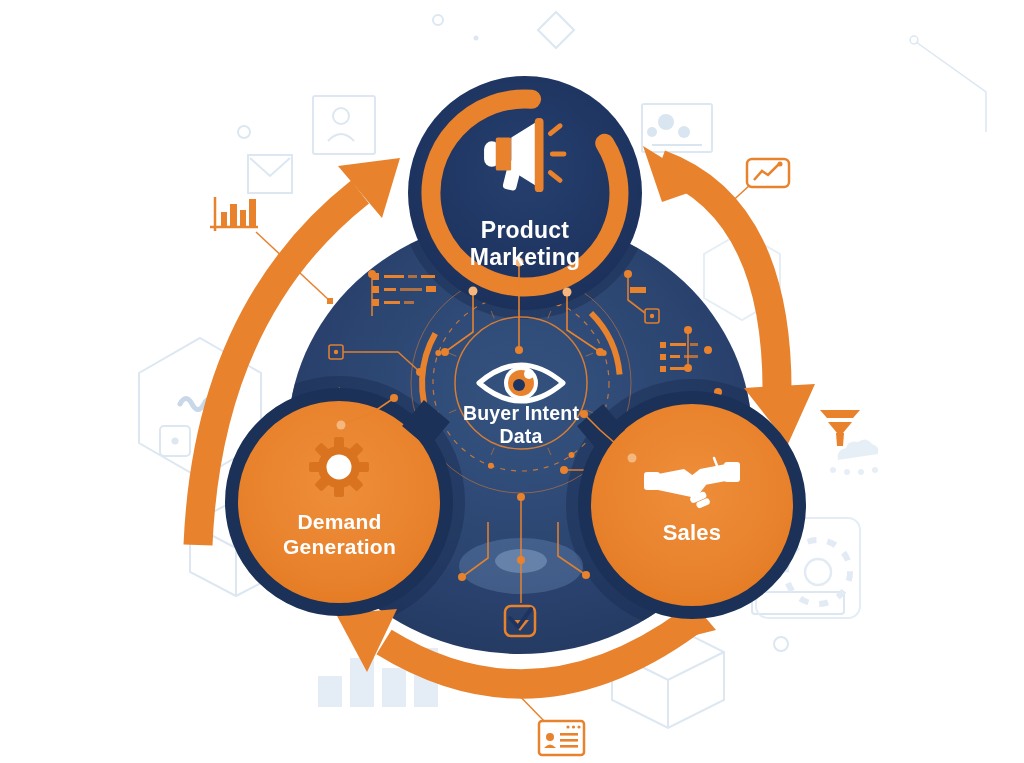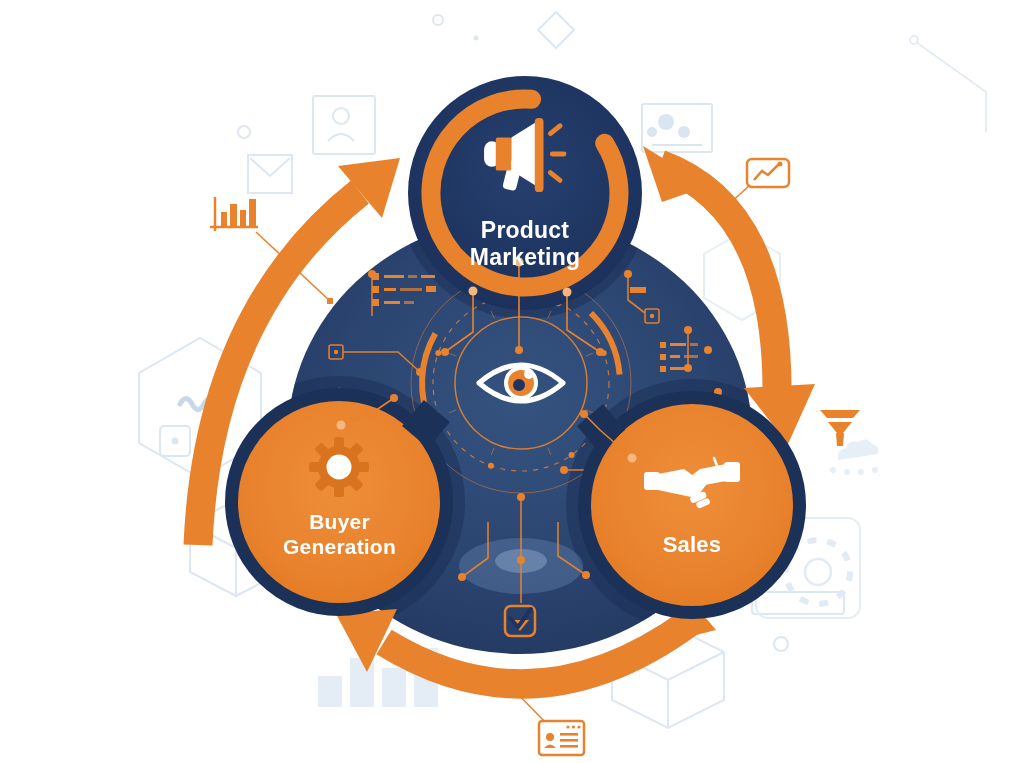--- a/index.html
+++ b/index.html
@@ -16,21 +16,21 @@
   .node-sales{left:578px;top:391px;}
   .notch{position:absolute;width:34px;height:34px;background:#1C3157;}
   .notch-demand{left:409px;top:407px;transform:rotate(40deg);}
   .notch-sales{left:584px;top:411px;transform:rotate(-40deg);}
   .inner-abs{position:absolute;}
   .label{position:absolute;color:#ffffff;font-weight:700;text-align:center;z-index:6;
          letter-spacing:.2px;}
   .label-top{left:433px;top:198px;width:184px;font-size:23px;line-height:1.16;margin-top:19px;}
   .label-center{left:448px;top:402px;width:146px;font-size:19.5px;line-height:1.18;}
   .label-demand{left:252px;top:509px;width:175px;font-size:21px;line-height:1.2;}
-  .label-sales{left:628px;top:532px;width:128px;font-size:22px;line-height:1.2;}
+  .label-sales{left:628px;top:520px;width:128px;font-size:22px;line-height:1.2;}
   .z1{z-index:1}.z2{z-index:2}.z3{z-index:3}
 </style>
 </head>
 <body>
 
 <div class="canvas">
 
   <svg class="layer z1" width="1024" height="763" viewBox="0 0 1024 763">
     <defs>
       <radialGradient id="blobGrad" cx="50%" cy="42%" r="68%">
@@ -325,16 +325,17 @@
       <circle cx="632" cy="458" r="4.5" fill="#F5B77E"></circle>
       <circle cx="519" cy="350" r="4" fill="#E8822D"></circle>
       <circle cx="445" cy="352" r="4" fill="#E8822D"></circle>
       <circle cx="600" cy="352" r="4" fill="#E8822D"></circle>
       <circle cx="394" cy="398" r="4" fill="#E8822D"></circle>
       <circle cx="584" cy="414" r="4" fill="#E8822D"></circle>
     </g>
   </svg>
 
   <div class="label label-top">Product Marketing</div>
-  <div class="label label-demand">Buyer Generation</div>
+  <div class="label label-center">Buyer Intent Data</div>
+  <div class="label label-demand">Demand Generation</div>
   <div class="label label-sales">Sales</div>
 
 </div>
 
 </body></html>

